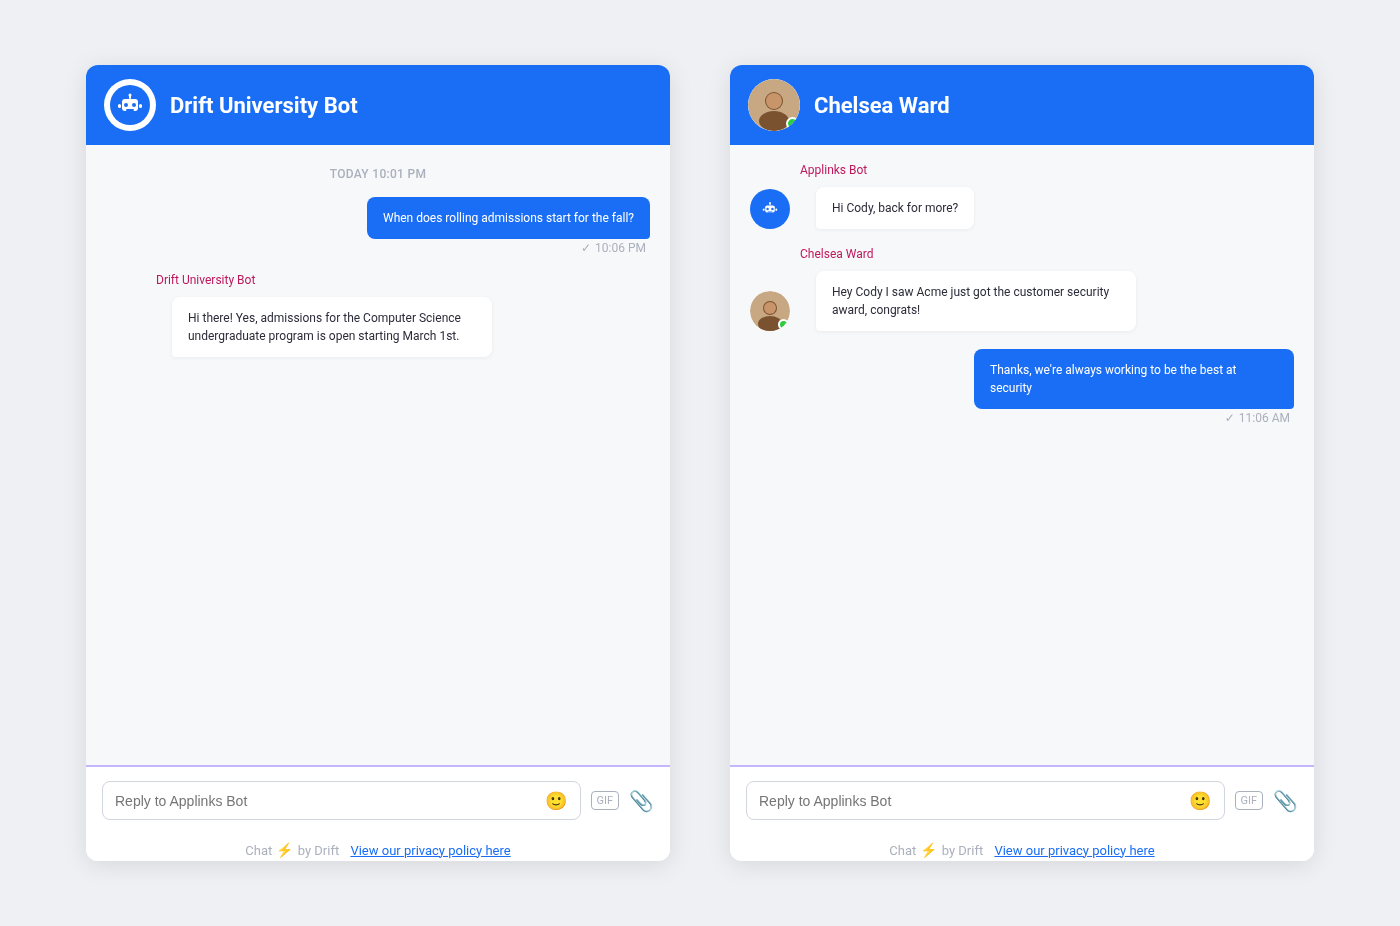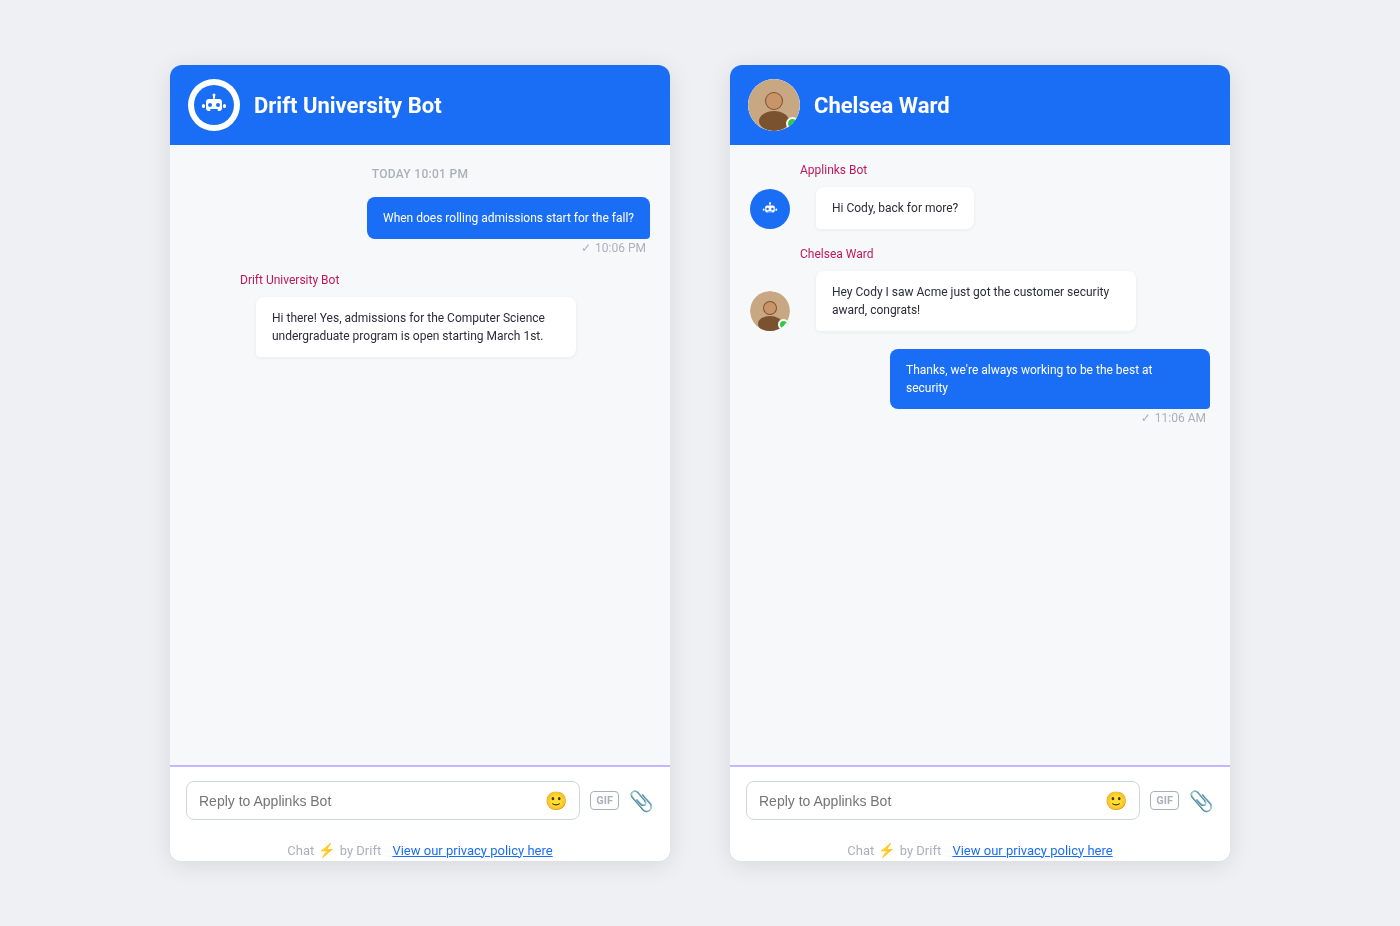--- a/index.html
+++ b/index.html
@@ -12,21 +12,21 @@
       width: 1400px;
       font-family: -apple-system, BlinkMacSystemFont, 'Segoe UI', Roboto, sans-serif;
     }
     .page-wrapper {
       display: flex;
       gap: 60px;
       align-items: flex-start;
       padding: 40px;
     }
     .chat-widget {
-      width: 500px;
+      width: 584px;
       background: #fff;
       border-radius: 12px;
       overflow: hidden;
       box-shadow: 0 4px 24px rgba(0,0,0,0.10);
       display: flex;
       flex-direction: column;
     }
     .chat-header {
       background: #1a6ef5;
       padding: 14px 18px;
@@ -170,21 +170,21 @@
     .input-icon {
       color: #aab0bc;
       font-size: 18px;
       cursor: pointer;
     }
     .gif-btn {
       border: 1.5px solid #aab0bc;
       border-radius: 4px;
       padding: 2px 5px;
       font-size: 11px;
-      font-weight: 700;
+      font-weight: 400;
       color: #aab0bc;
       background: transparent;
       cursor: pointer;
     }
     .footer-branding {
       text-align: center;
       font-size: 13px;
       color: #aab0bc;
       padding: 8px 0 3px;
       display: flex;

